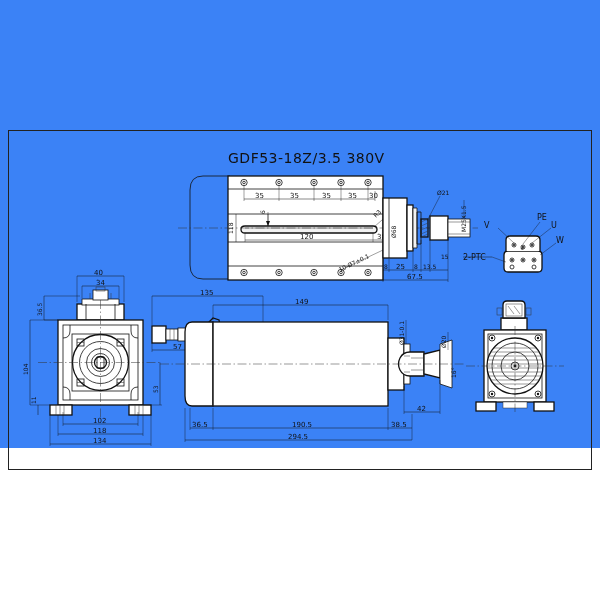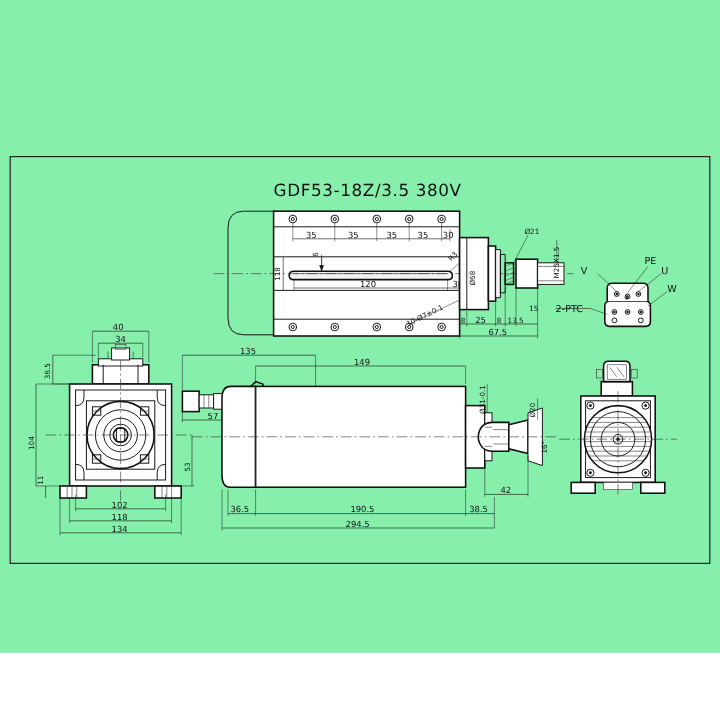--- a/index.html
+++ b/index.html
@@ -2,21 +2,21 @@
 <html><head>
 <meta charset="utf-8">
 <title>GDF53-18Z Spindle Motor Drawing</title>
 <style>
   html,body{margin:0;padding:0;background:#ffffff;}
   body{
     width:600px;height:600px;overflow:hidden;
     font-family:"DejaVu Sans","Liberation Sans",sans-serif;
     color:#1a1a1a;
   }
-  #sheet{position:relative;width:600px;height:544px;background:#86efac;}
+  #sheet{position:relative;width:600px;height:448px;background:#3b82f6;}
   #border{
     position:absolute;left:8px;top:130px;width:584px;height:340px;
     border:1px solid #222;box-sizing:border-box;
   }
   svg{display:block;}
   .dim{font-size:7px;fill:#111;font-family:"DejaVu Sans",sans-serif;}
   .dim-sm{font-size:6px;fill:#111;font-family:"DejaVu Sans",sans-serif;}
   .lbl{font-size:8px;fill:#111;font-family:"DejaVu Sans",sans-serif;}
   .title-txt{font-size:14px;fill:#111;letter-spacing:.5px;font-family:"DejaVu Sans",sans-serif;}
   .ln{stroke:#111;stroke-width:.8;fill:none;}

